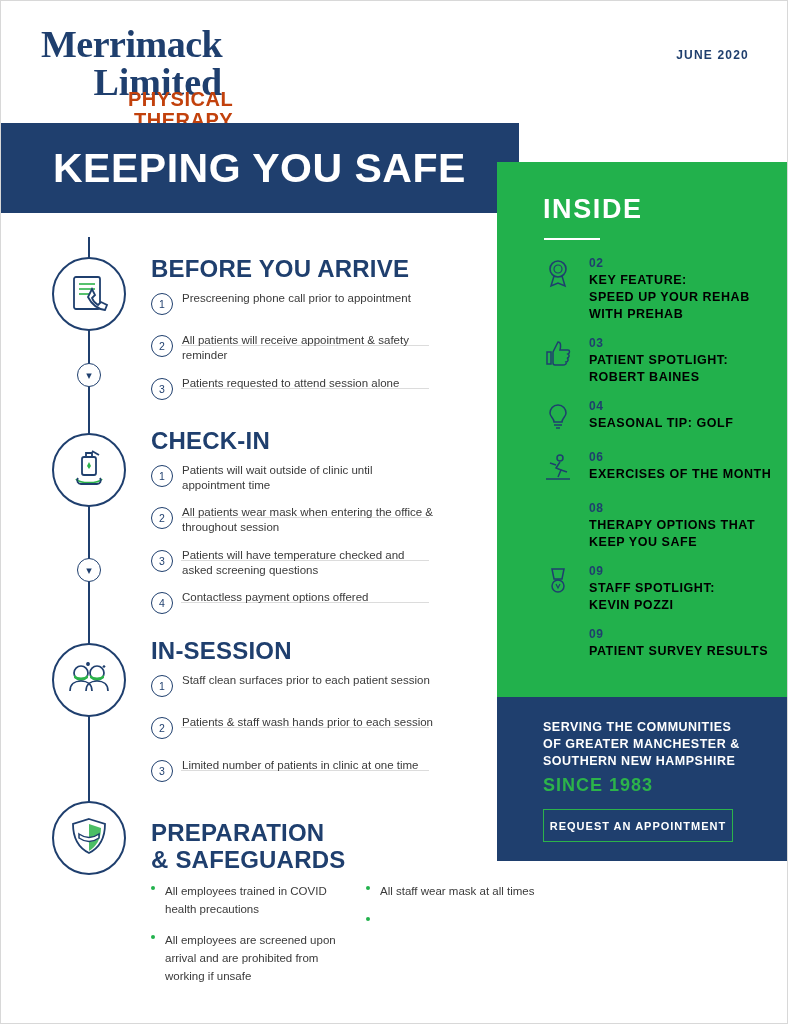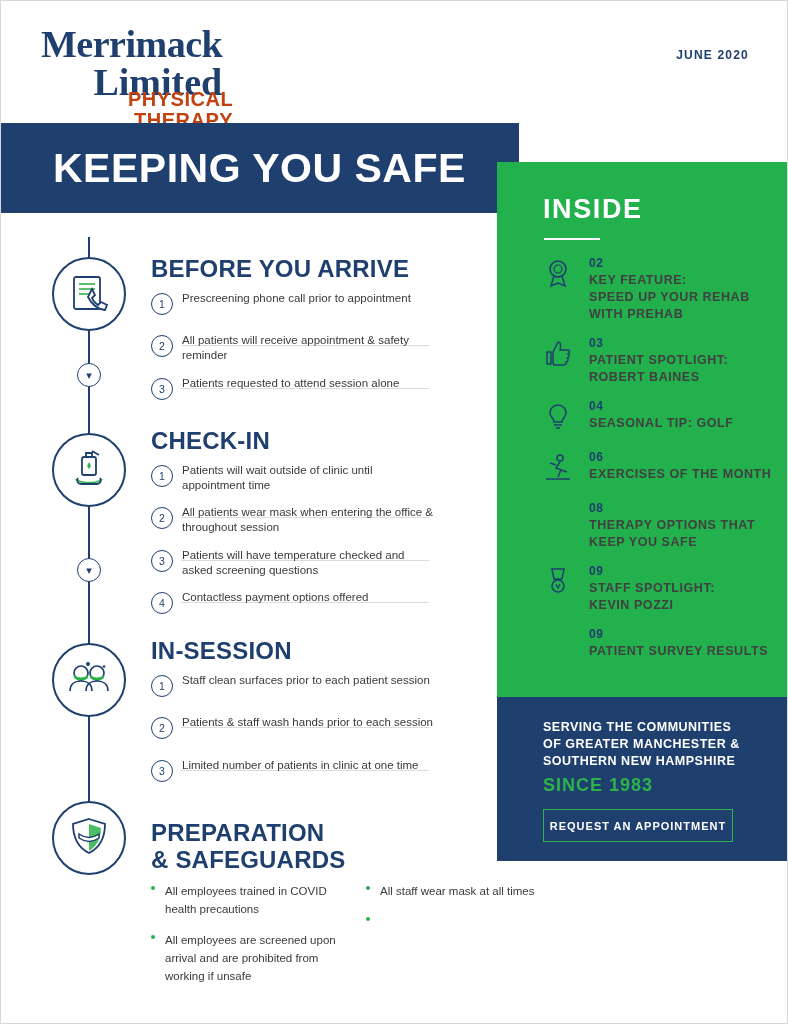--- a/index.html
+++ b/index.html
@@ -99,21 +99,21 @@
   .toc-icon {
     position: absolute; left: 0; top: 2px;
     width: 30px; height: 30px;
     color: #1f3f6e;
   }
   .toc-num {
     font-size: 12px; font-weight: bold; color: #1f3f6e;
     letter-spacing: 0.6px; line-height: 14px;
   }
   .toc-label {
-    font-size: 12.5px; font-weight: bold; color: #404040;
+    font-size: 12.5px; font-weight: bold; color: #000000;
     letter-spacing: 0.55px; line-height: 17px; margin-top: 2px;
   }
 
   
   .serving-panel {
     position: absolute;
     left: 496px; top: 696px;
     width: 292px; height: 164px;
     background: #1f3f6e;
   }

